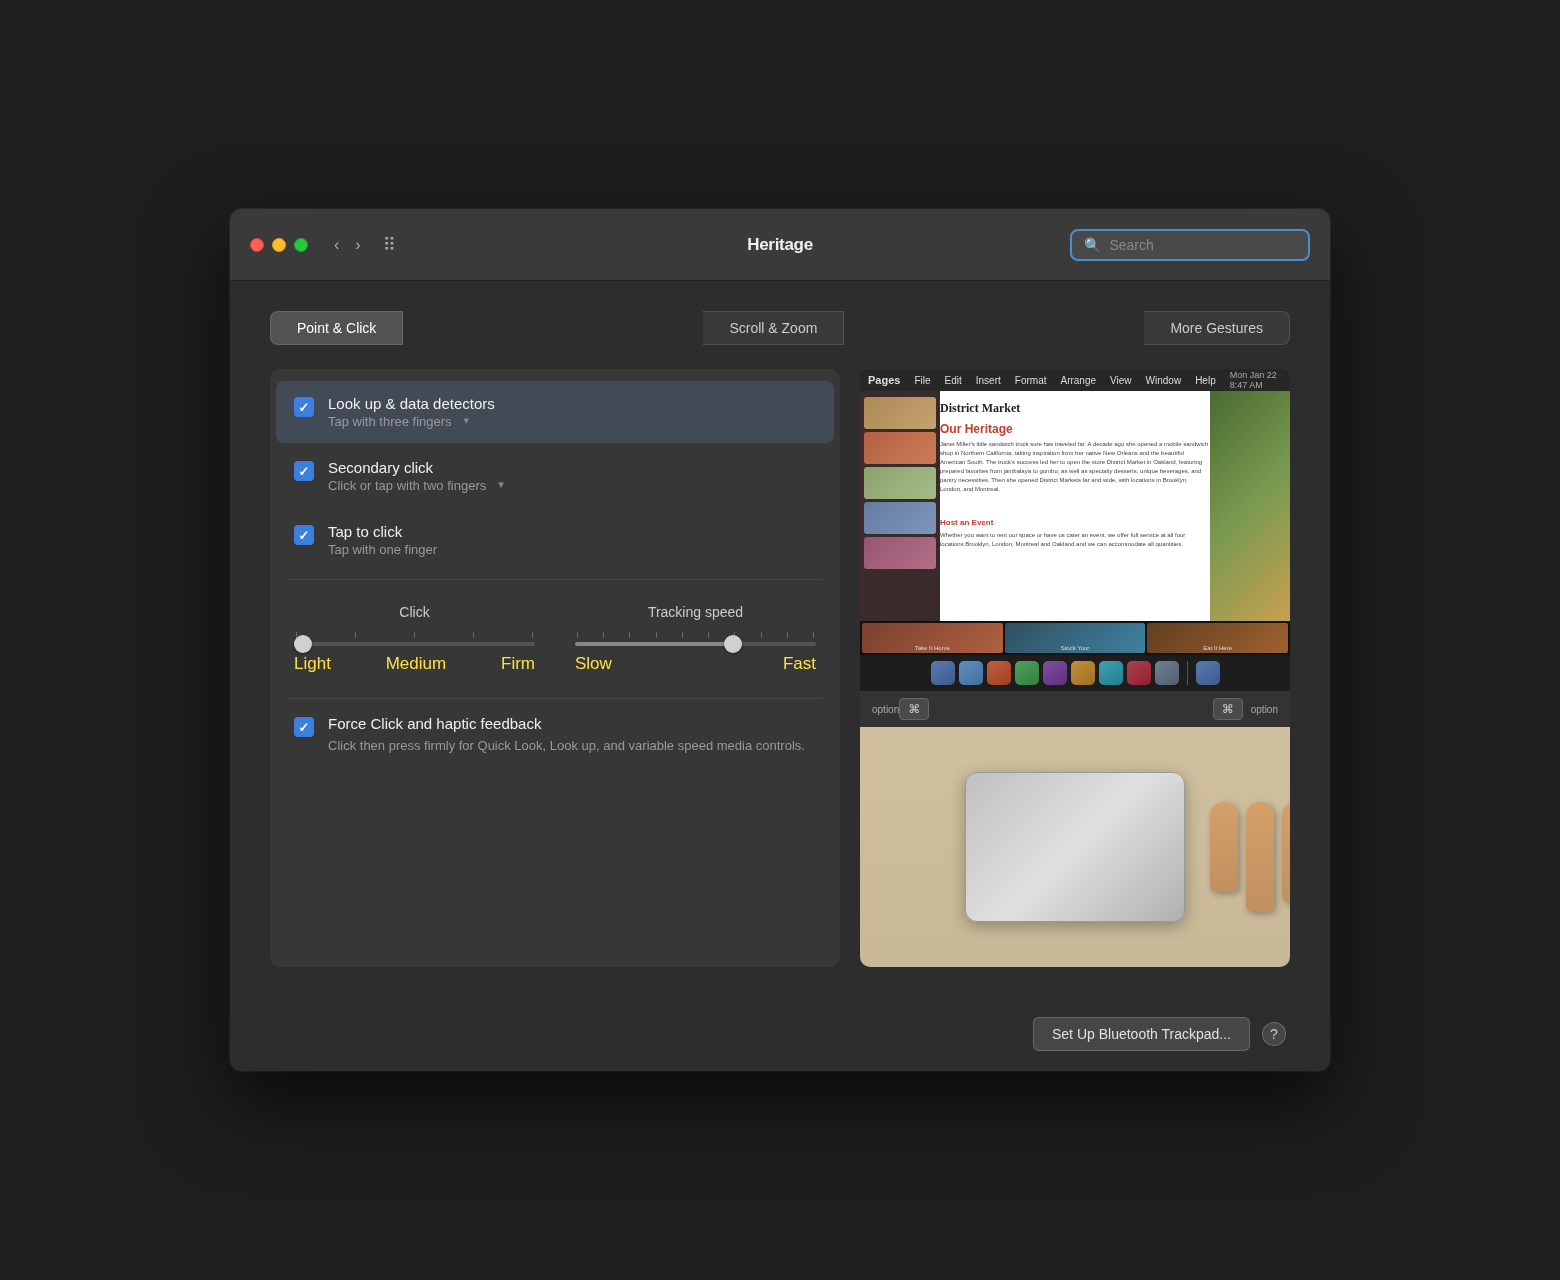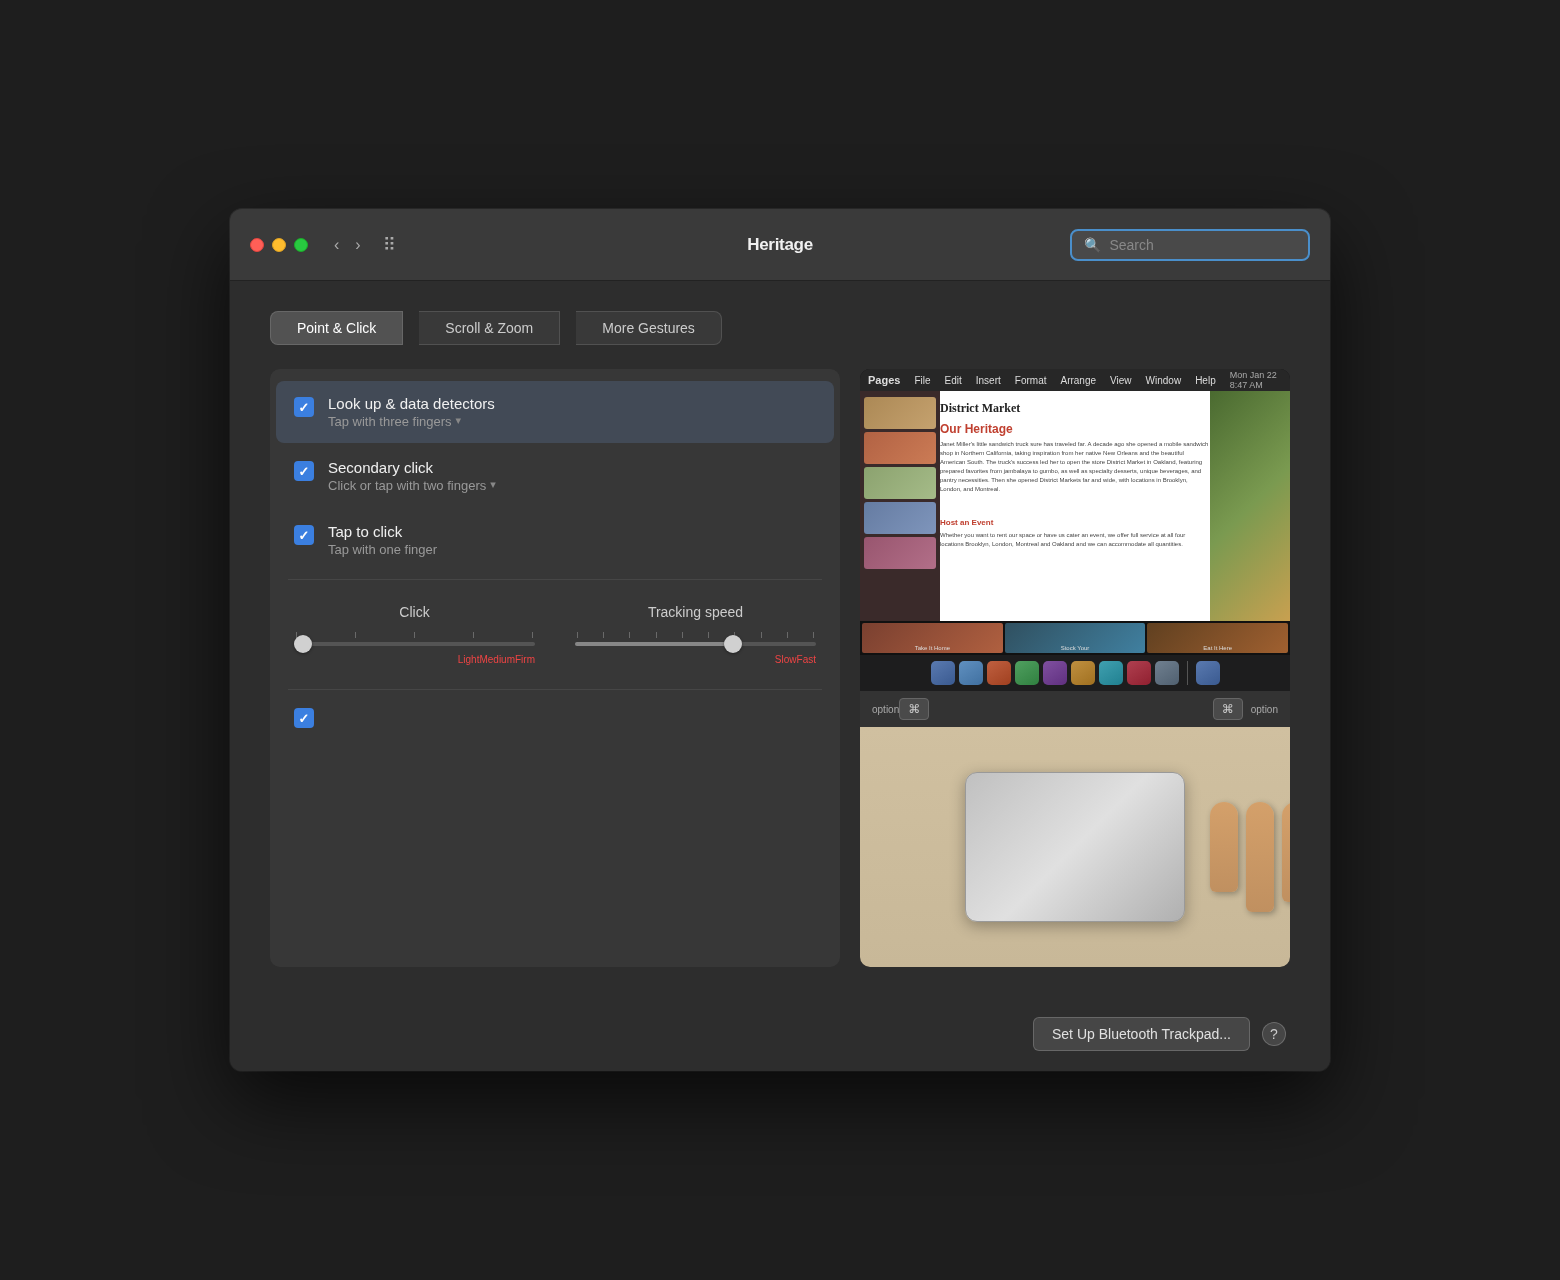--- a/index.html
+++ b/index.html
@@ -113,21 +113,21 @@
     .search-input::placeholder { color: #888; }
 
     
     .content {
       padding: 30px 40px;
     }
 
     
     .tabs {
       display: flex;
-      justify-content: flex-start;
+      justify-content: space-between;
       gap: 16px;
       margin-bottom: 24px;
     }
 
     .tab {
       padding: 8px 26px;
       font-size: 14px;
       color: #ccc;
       cursor: pointer;
       background: rgba(255,255,255,0.06);
@@ -197,21 +197,21 @@
       font-size: 15px;
       font-weight: 500;
       margin-bottom: 2px;
     }
 
     .option-text .subtitle {
       color: #999;
       font-size: 13px;
       display: flex;
       align-items: flex-start;
-      gap: 4px;
+      gap: 12px;
       cursor: pointer;
     }
 
     .chevron {
       font-size: 11px;
       color: #888;
     }
 
     .divider {
       height: 1px;
@@ -263,23 +263,23 @@
       background: #d0d0d0;
       border-radius: 50%;
       top: 50%;
       transform: translateY(-50%);
       box-shadow: 0 1px 3px rgba(0,0,0,0.4);
       cursor: pointer;
     }
 
     .slider-labels {
       display: flex;
-      justify-content: flex-end;
-      color: #ef4444;
-      font-size: 10px;
+      justify-content: space-between;
+      color: #fde047;
+      font-size: 17px;
     }
 
     .tick-marks {
       display: flex;
       justify-content: space-between;
       padding: 0 2px;
       margin-bottom: 4px;
     }
 
     .tick {
@@ -677,20 +677,24 @@
 
           </div>
         </div>
 
         <div class="divider"></div>
 
         <div class="force-click-section">
           <div class="checkbox">
             <span class="checkmark">✓</span>
           </div>
+          <div class="force-click-text">
+            <h3>Force Click and haptic feedback</h3>
+            <p>Click then press firmly for Quick Look, Look up, and variable speed media controls.</p>
+          </div>
         </div>
 
       </div>
 
       <div class="right-panel">
 
         <div class="demo-screen">
 
           <div class="mac-screenshot">
 

